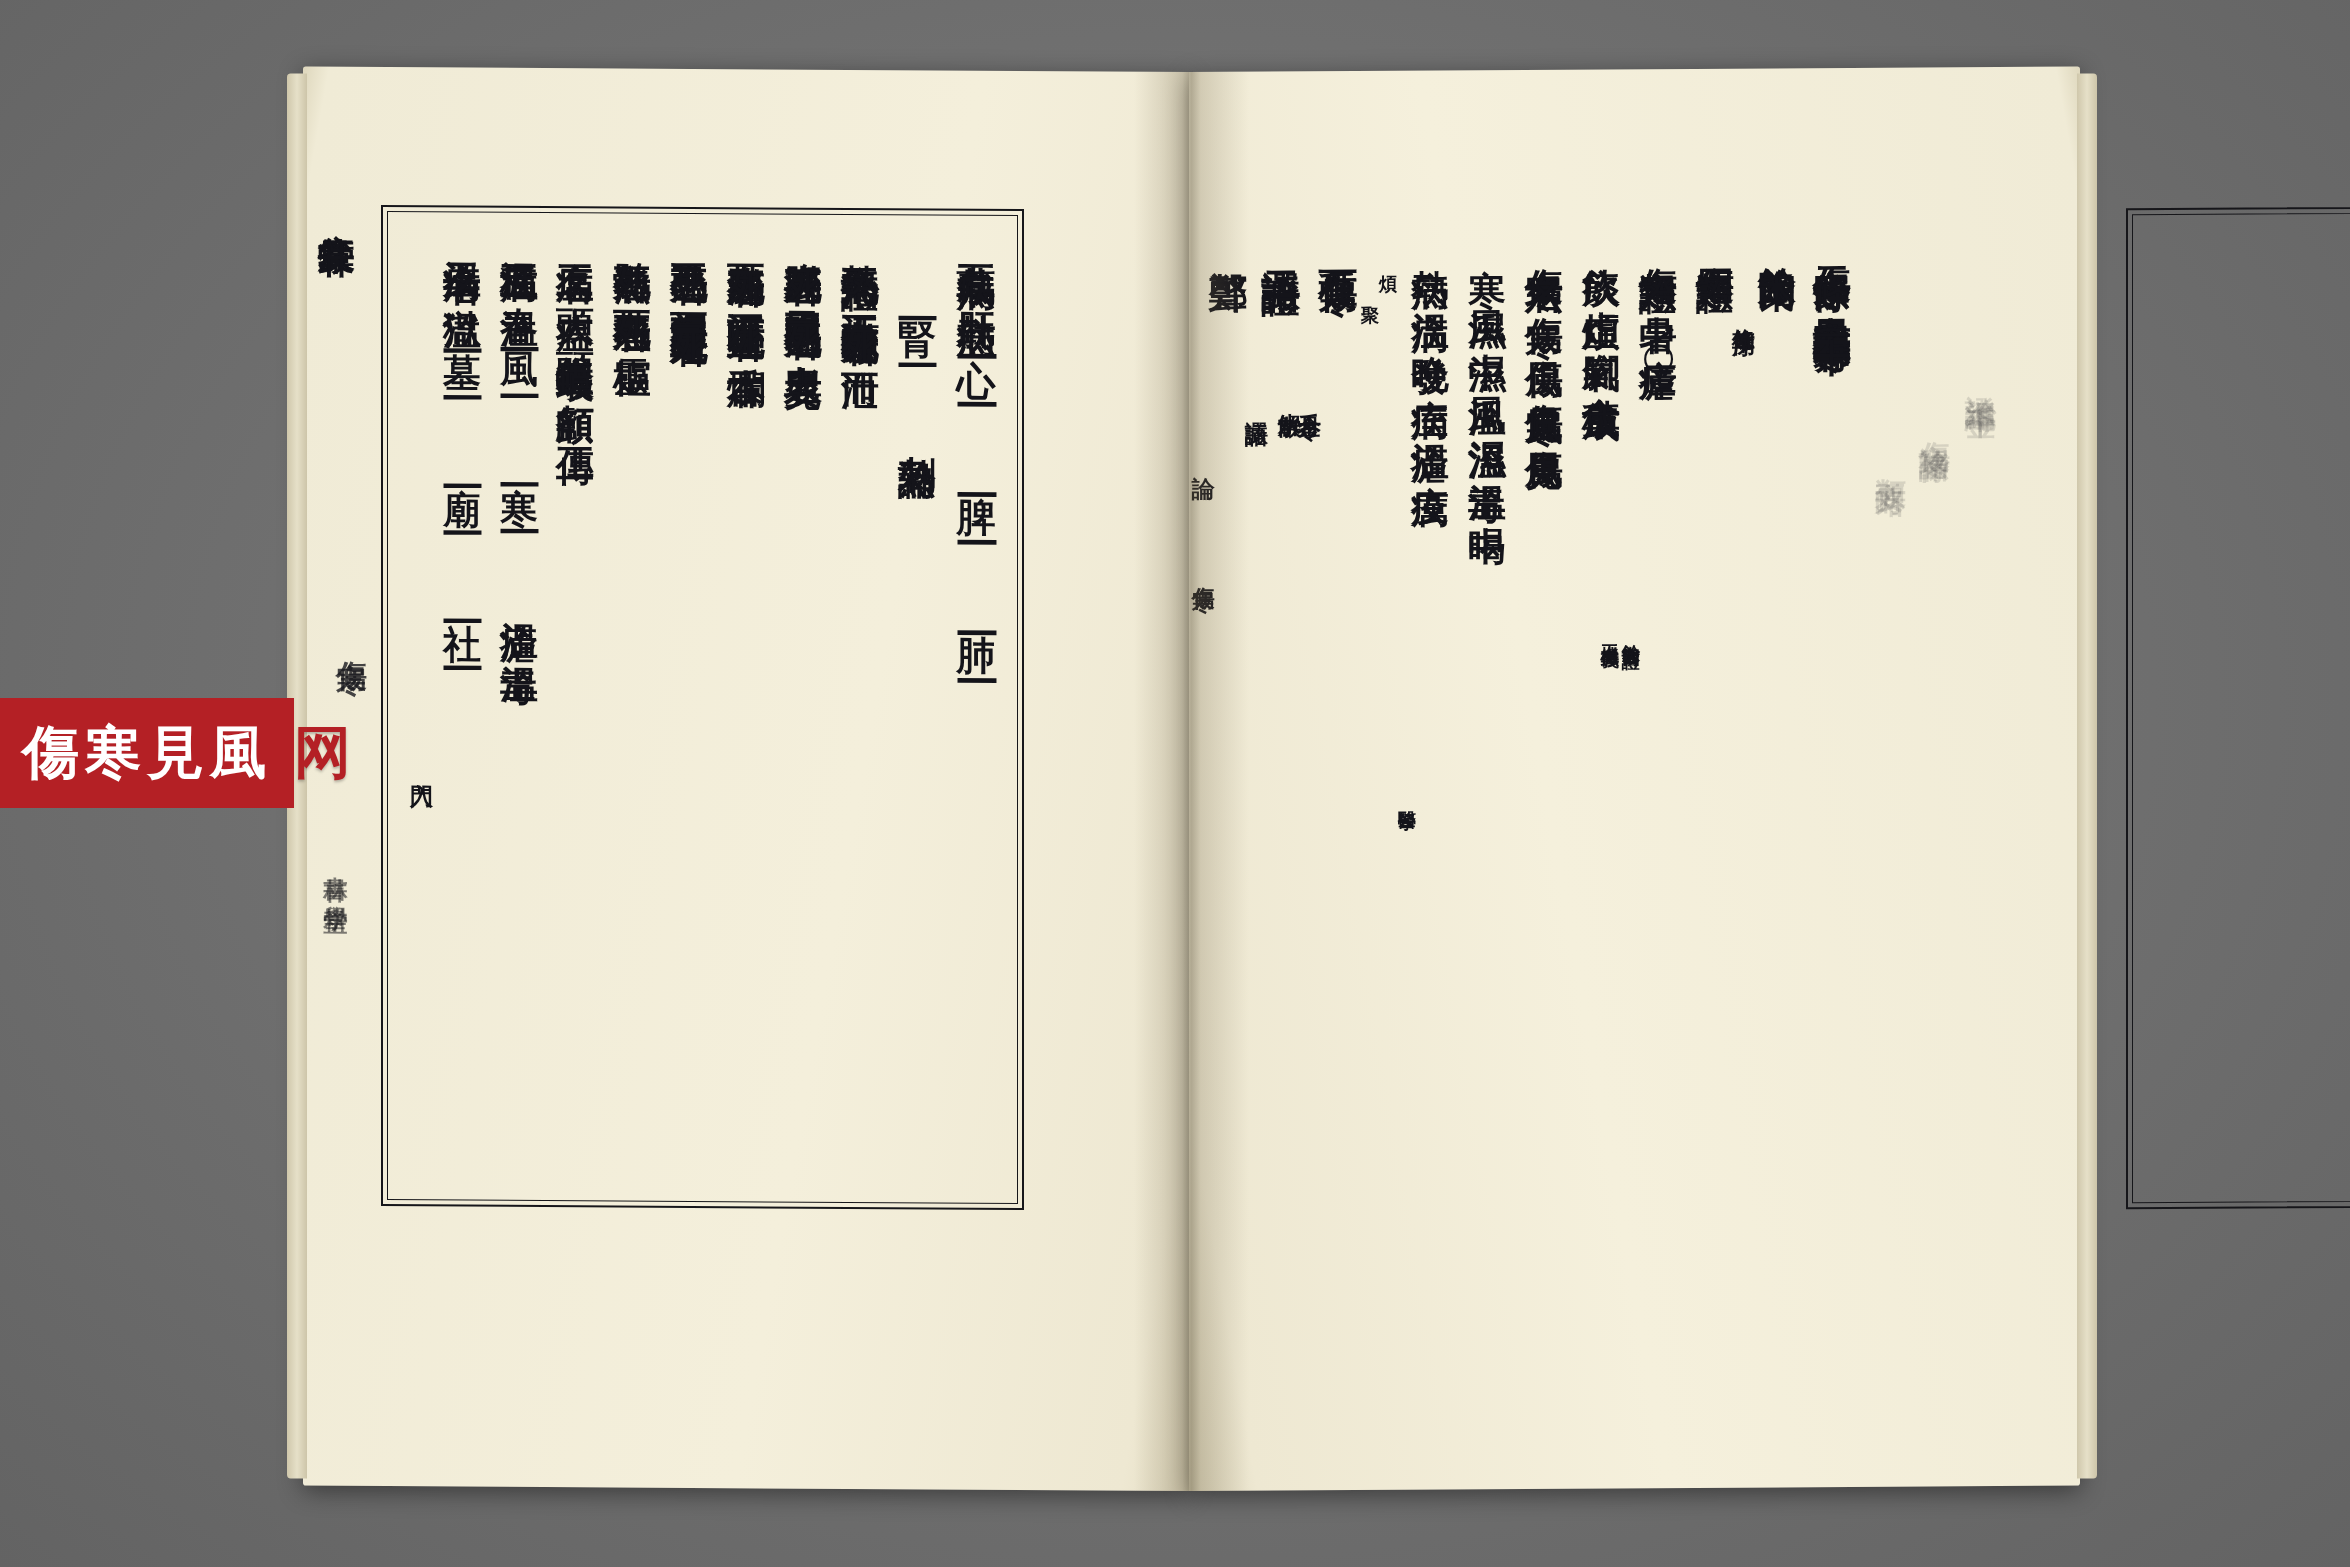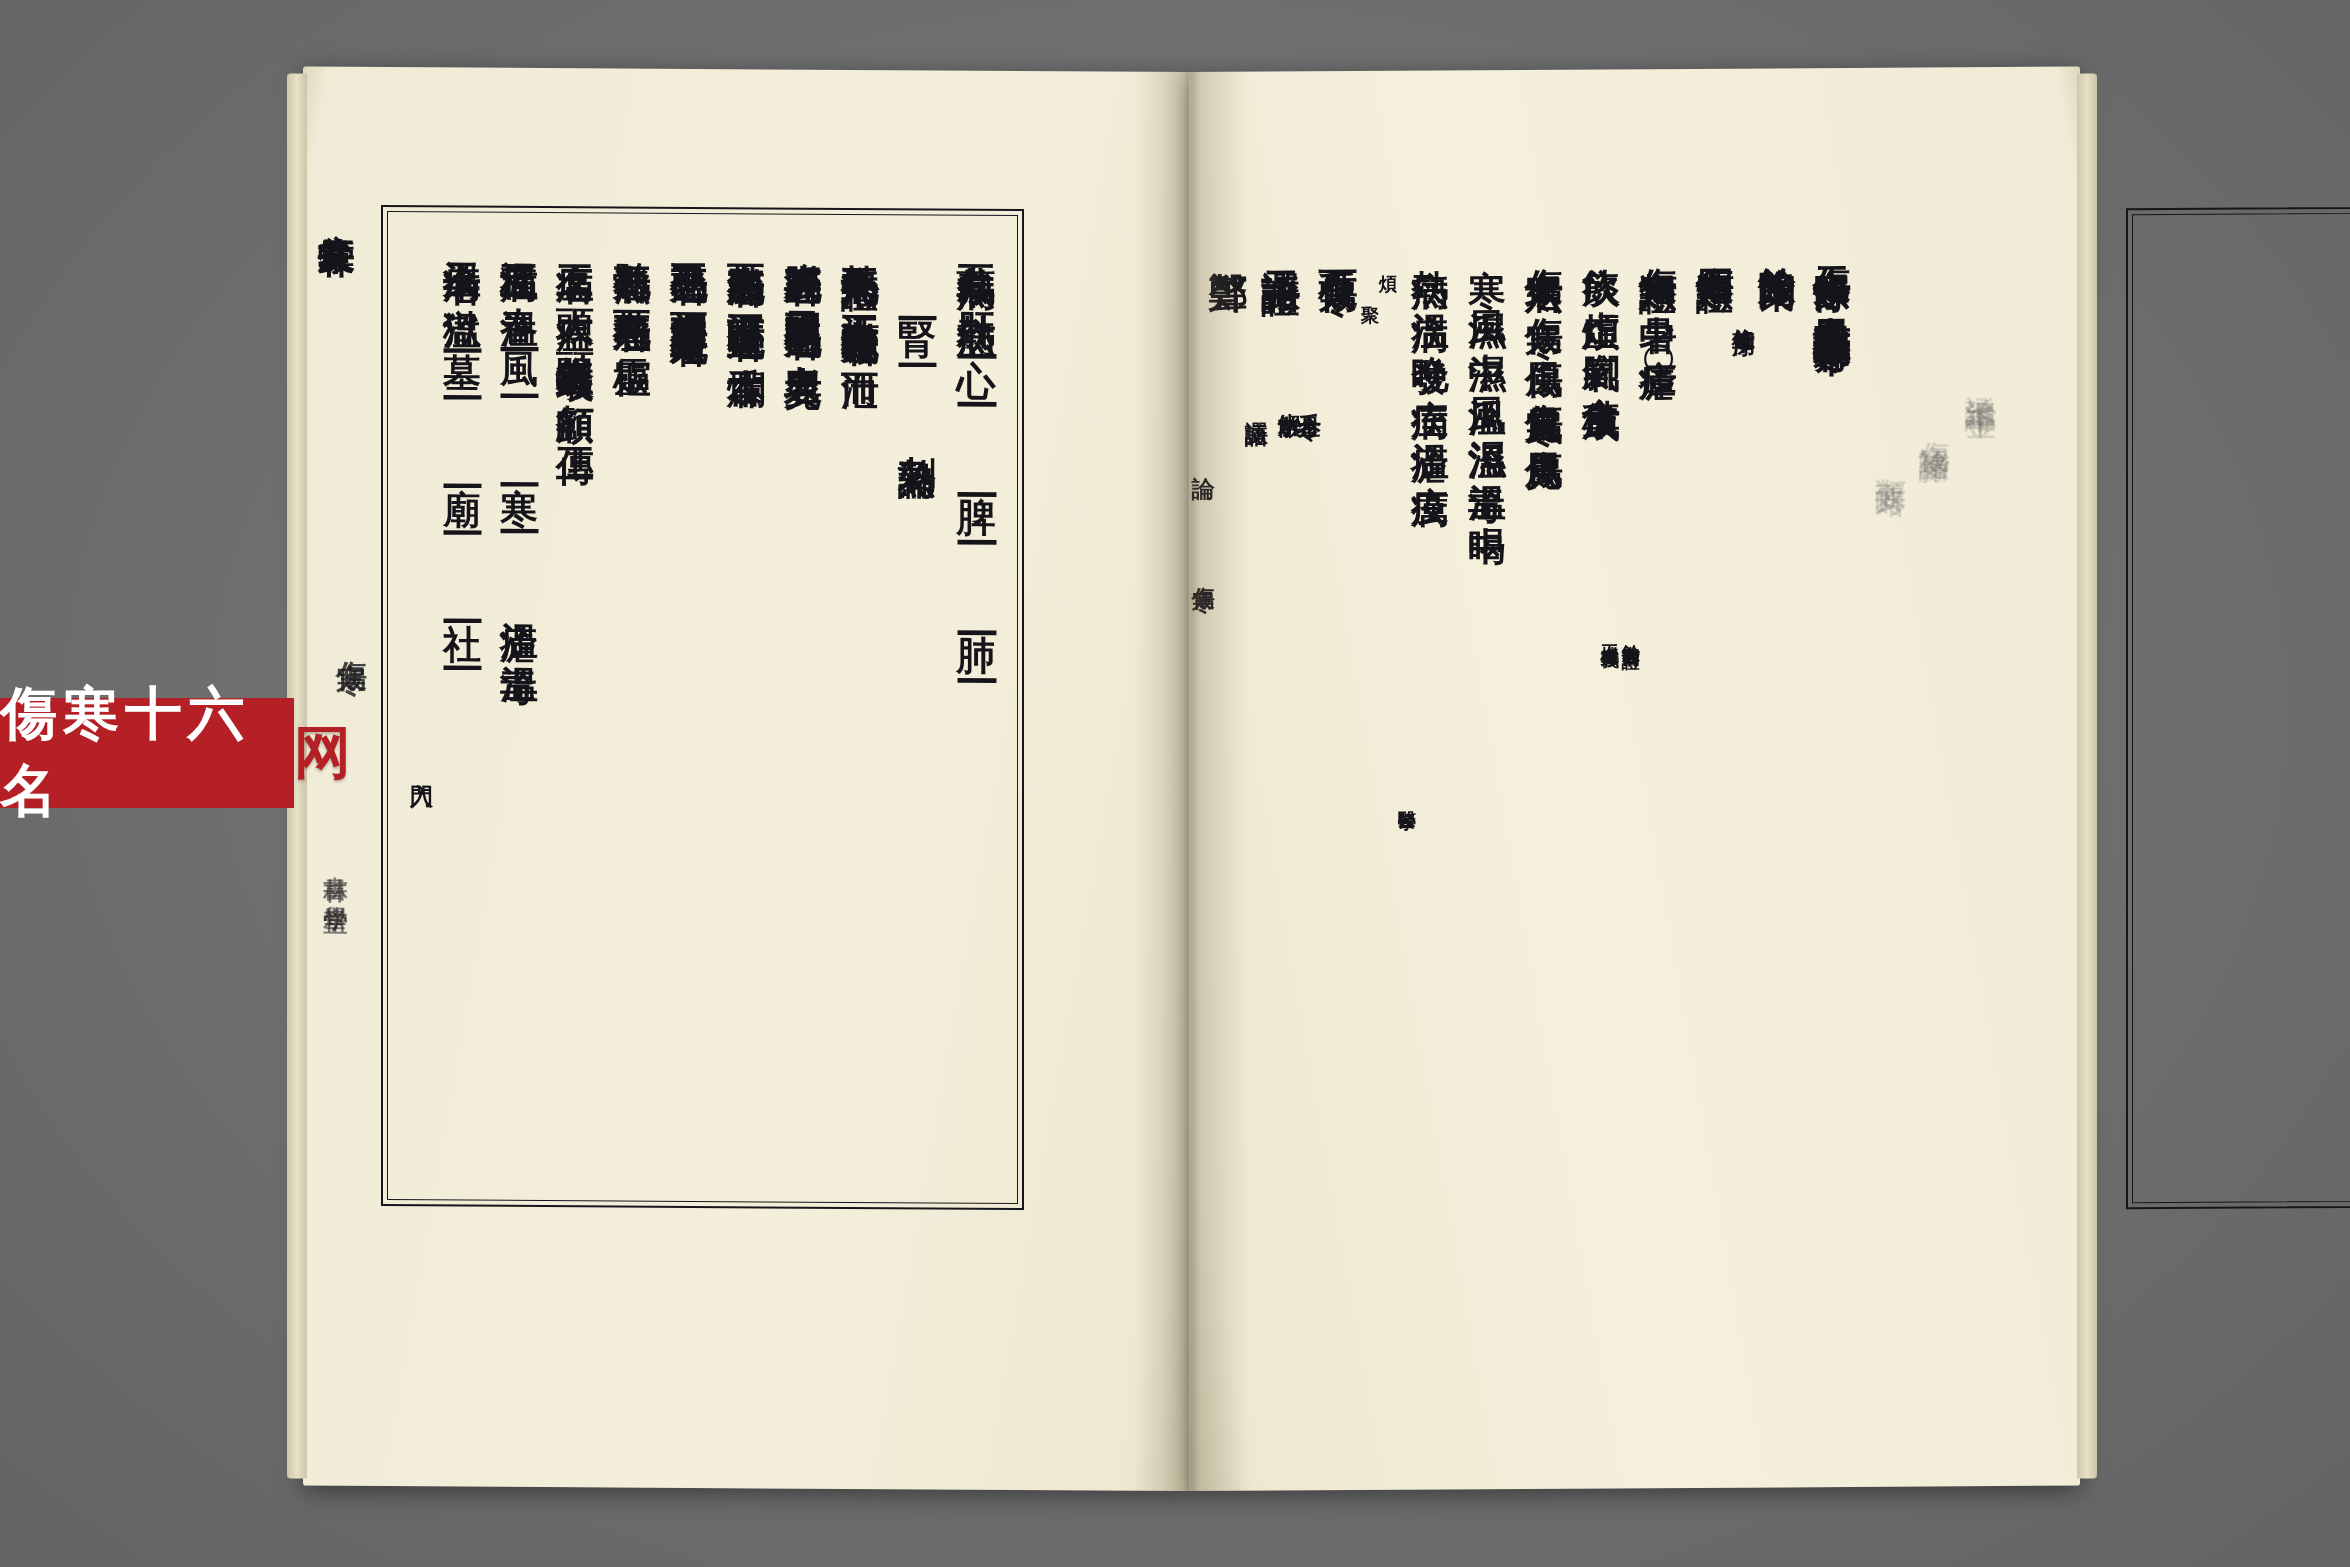--- a/index.html
+++ b/index.html
@@ -244,17 +244,17 @@
       <div class="coltext c-small" style="left:57px;  top:331px;">讝語</div>
       <div class="coltext c-head" style="left:20px;  top:168px;">鄭聲</div>
       <div class="coltext c-small" style="left:3.7px;   top:386px;">論</div>
       <div class="coltext c-small" style="left:3.7px;   top:496px;">傷寒</div>
     </div>
 
     <div id="gutter"></div>
   </div>
 
   <div id="watermark">
-    <span>傷寒十六名</span>
+    <span>傷寒見風</span>
   </div>
   <div id="watermark-tail">网</div>
 </div>
 
 
 </body></html>

